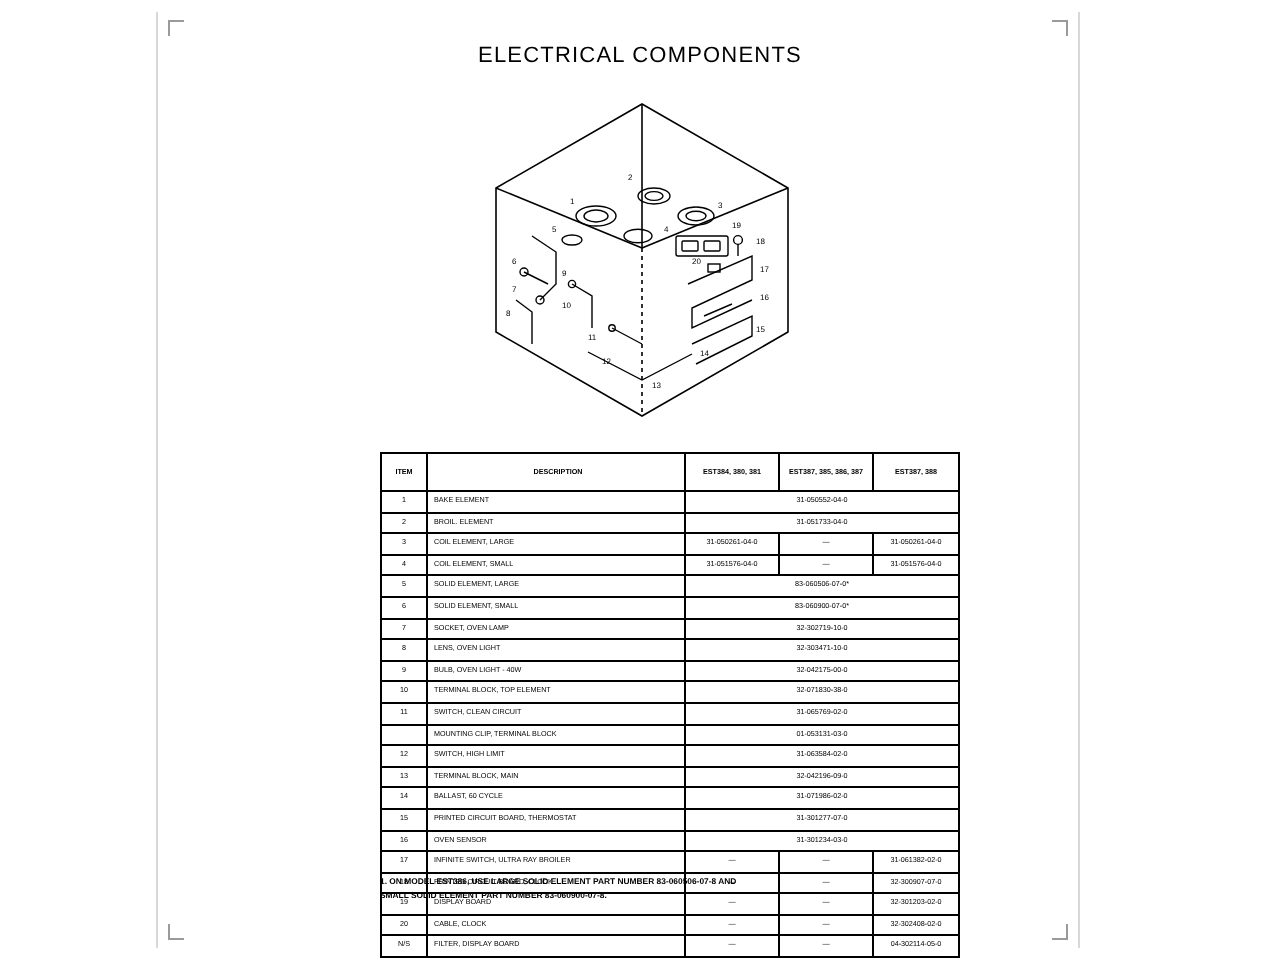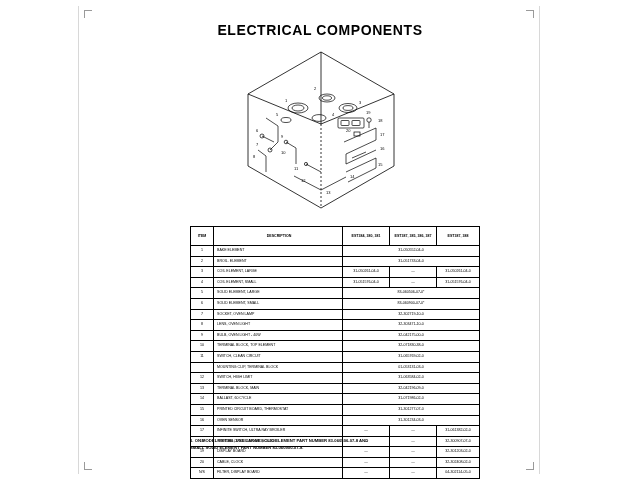--- a/index.html
+++ b/index.html
@@ -40,22 +40,22 @@
   .corner.tr { left: 526px; top: 10px; border-right-width: 1px; border-top-width: 1px; }
   .corner.bl { left: 84px; top: 462px; border-left-width: 1px; border-bottom-width: 1px; }
   .corner.br { left: 526px; top: 462px; border-right-width: 1px; border-bottom-width: 1px; }
 
   .title {
     position: absolute;
     left: 0;
     top: 22px;
     width: 640px;
     text-align: center;
-    font-size: 14px;
-    font-weight: bold;
+    font-size: 11px;
+    font-weight: normal;
     letter-spacing: 0.6px;
     color: #000000;
   }
 
   
   .illus {
     position: absolute;
     left: 226px;
     top: 46px;
     width: 190px;

